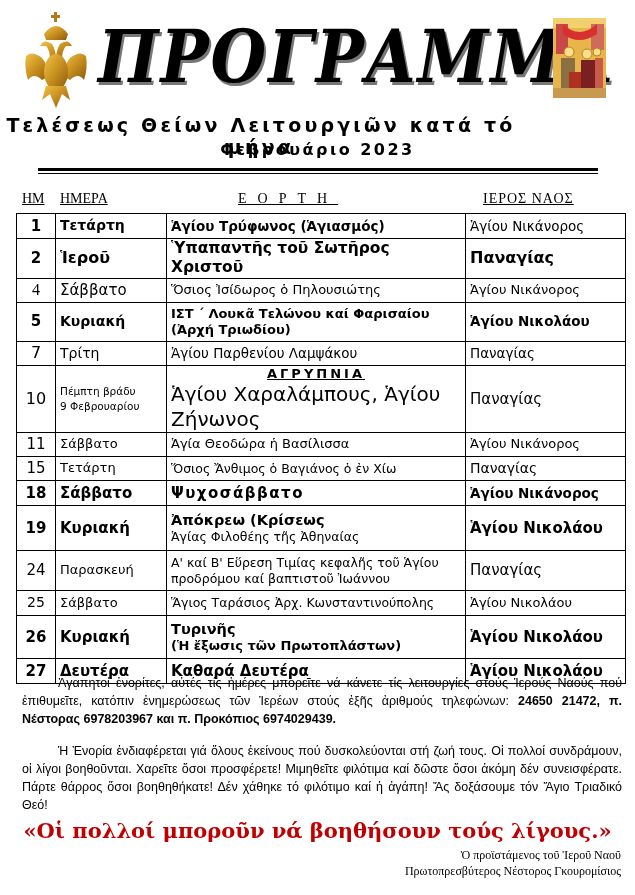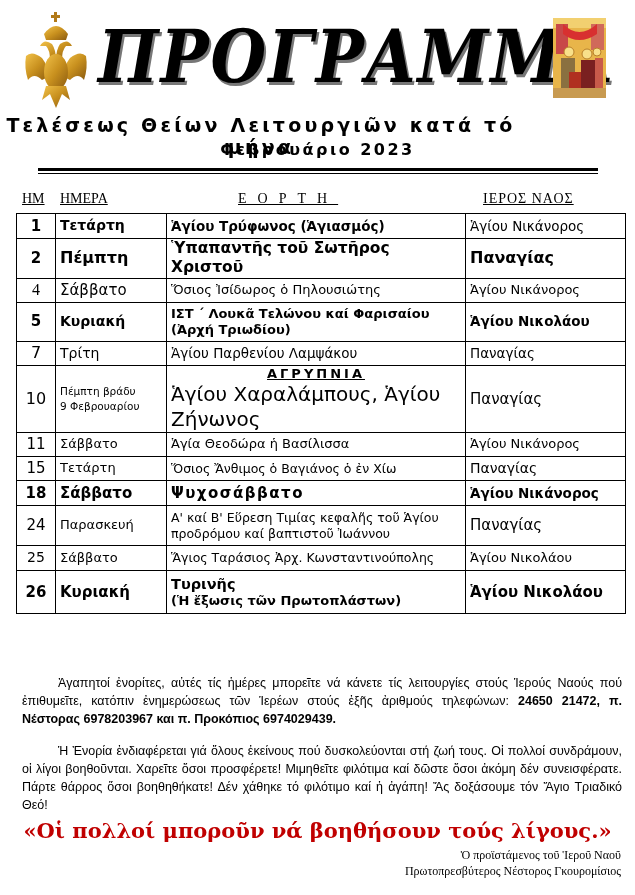--- a/index.html
+++ b/index.html
@@ -93,21 +93,21 @@
 <table class="sched">
   <tbody>
       <tr class="b" style="height:25px;">
     <td class="c-num">1</td>
     <td class="c-day">Τετάρτη</td>
     <td class="c-feast">Ἁγίου Τρύφωνος  (Ἁγιασμός)</td>
     <td class="c-church" style="font-weight:normal;">Ἁγίου Νικάνορος</td>
   </tr>
   <tr class="b2" style="height:25px;">
     <td class="c-num">2</td>
-    <td class="c-day" style="font-size:16px;">Πέμπτη</td>
+    <td class="c-day" style="font-size:16px;">Ἱεροῦ</td>
     <td class="c-feast" style="font-size:15.5px;">Ὑπαπαντῆς τοῦ Σωτῆρος Χριστοῦ</td>
     <td class="c-church" style="font-size:16px;">Παναγίας</td>
   </tr>
   <tr style="height:24px;">
     <td class="c-num" style="font-family:'Liberation Serif',serif;font-size:16px;">4</td>
     <td class="c-day" style="font-size:15px;">Σάββατο</td>
     <td class="c-feast" style="font-size:13px;">Ὅσιος Ἰσίδωρος ὁ Πηλουσιώτης</td>
     <td class="c-church" style="font-size:13px;">Ἁγίου Νικάνορος</td>
   </tr>
   <tr class="b" style="height:39px;">
@@ -148,20 +148,29 @@
     <td class="c-day" style="font-size:13px;">Τετάρτη</td>
     <td class="c-feast" style="font-size:12.5px;">Ὅσιος Ἄνθιμος ὁ Βαγιάνος ὁ ἐν Χίω</td>
     <td class="c-church" style="font-size:14px;">Παναγίας</td>
   </tr>
   <tr class="b2" style="height:25px;margin-top:27px;">
     <td class="c-num">18</td>
     <td class="c-day">Σάββατο</td>
     <td class="c-feast" style="letter-spacing:1.5px;">Ψυχοσάββατο</td>
     <td class="c-church" style="font-size:13.5px;">Ἁγίου Νικάνορος</td>
   </tr>
+  <tr class="b2" style="height:45px;">
+    <td class="c-num">19</td>
+    <td class="c-day">Κυριακή</td>
+    <td class="c-feast">
+      <span class="subb" style="font-size:14.5px;">Ἀπόκρεω (Κρίσεως</span>
+      <span class="sub">Ἁγίας Φιλοθέης τῆς Ἀθηναίας</span>
+    </td>
+    <td class="c-church">Ἁγίου Νικολάου</td>
+  </tr>
   <tr style="height:40px;">
     <td class="c-num" style="font-size:15px;">24</td>
     <td class="c-day" style="font-size:13px;">Παρασκευή</td>
     <td class="c-feast">
       <span class="sub">Α' καί Β' Εὕρεση Τιμίας κεφαλῆς τοῦ Ἁγίου</span>
       <span class="sub">προδρόμου καί βαπτιστοῦ Ἰωάννου</span>
     </td>
     <td class="c-church" style="font-size:15px;">Παναγίας</td>
   </tr>
   <tr style="height:25px;">
@@ -172,20 +181,26 @@
   </tr>
   <tr class="b2" style="height:43px;">
     <td class="c-num">26</td>
     <td class="c-day">Κυριακή</td>
     <td class="c-feast">
       <span class="subb" style="font-size:14.5px;">Τυρινῆς</span>
       <span class="subb">(Ἡ ἔξωσις τῶν Πρωτοπλάστων)</span>
     </td>
     <td class="c-church">Ἁγίου Νικολάου</td>
   </tr>
+  <tr class="b2" style="height:25px;">
+    <td class="c-num">27</td>
+    <td class="c-day">Δευτέρα</td>
+    <td class="c-feast">Καθαρά Δευτέρα</td>
+    <td class="c-church">Ἁγίου Νικολάου</td>
+  </tr>
 </tbody>
   </table>
 
 <div class="para p1"><span class="indent"></span><span>Ἀγαπητοί ἐνορίτες, αὐτές τίς ἡμέρες μπορεῖτε νά κάνετε τίς λειτουργίες στούς Ἱερούς Ναούς πού ἐπιθυμεῖτε, κατόπιν ἐνημερώσεως τῶν Ἱερέων στούς ἑξῆς ἀριθμούς τηλεφώνων: </span><b>24650 21472, π. Νέστορας 6978203967 και π. Προκόπιος 6974029439.</b></div>
 
 <div class="para p2"><span class="indent"></span><span>Ἡ Ἐνορία ἐνδιαφέρεται γιά ὅλους ἐκείνους πού δυσκολεύονται στή ζωή τους. Οἱ πολλοί συνδράμουν, οἱ λίγοι βοηθοῦνται. Χαρεῖτε ὅσοι προσφέρετε! Μιμηθεῖτε φιλότιμα καί δῶστε ὅσοι ἀκόμη δέν συνεισφέρατε. Πάρτε θάρρος ὅσοι βοηθηθήκατε! Δέν χάθηκε τό φιλότιμο καί ἡ ἀγάπη! Ἄς δοξάσουμε τόν Ἅγιο Τριαδικό Θεό!</span></div>
 
 <div class="quote">«Οἱ πολλοί μποροῦν νά βοηθήσουν τούς λίγους.»</div>
 <div class="sig sig1">Ὁ προϊστάμενος τοῦ  Ἱεροῦ Ναοῦ</div>
 <div class="sig sig2">Πρωτοπρεσβύτερος Νέστορος Γκουρομίσιος</div>

